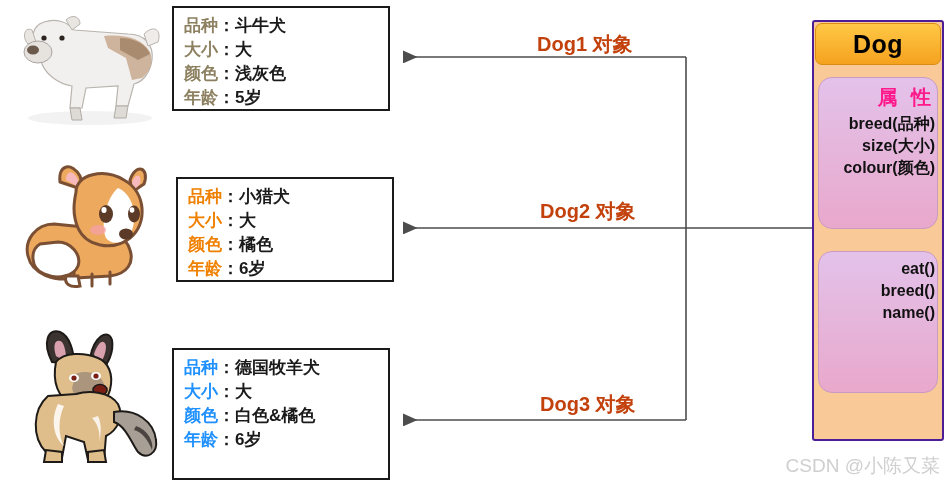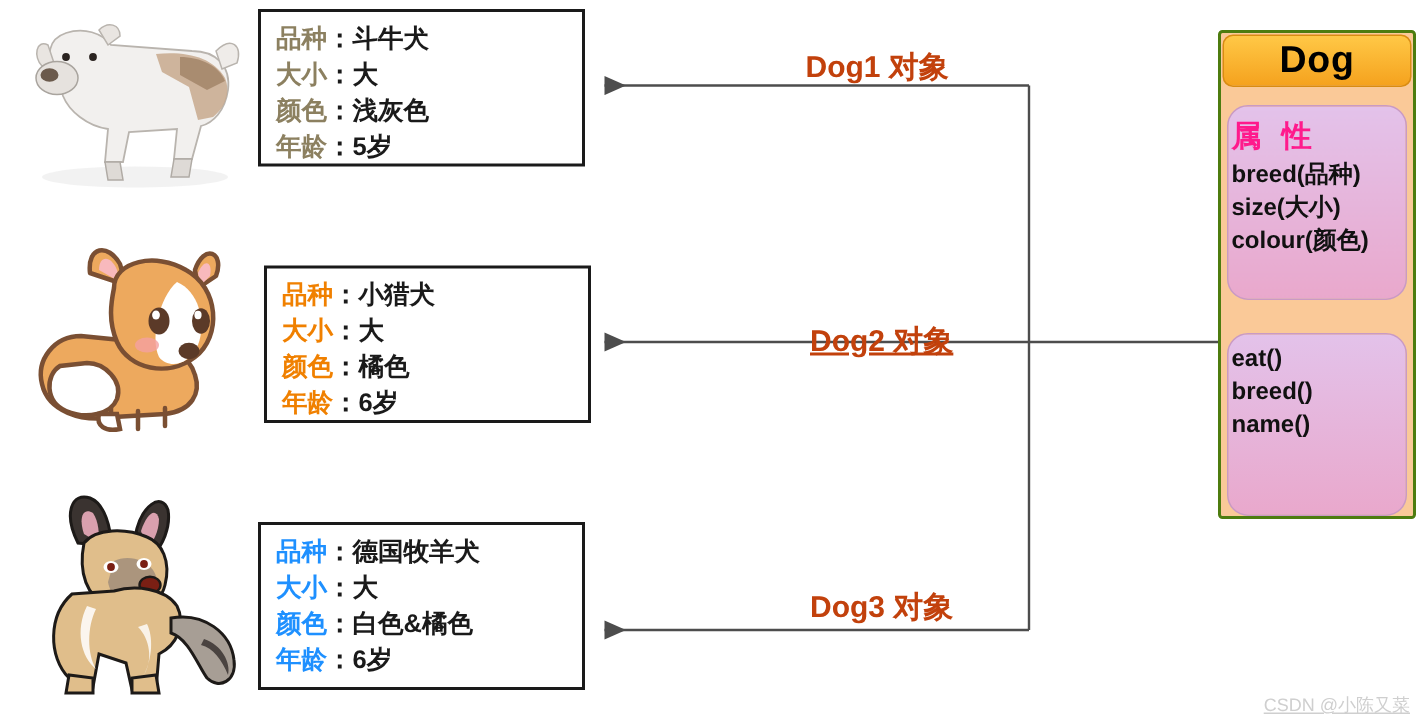--- a/index.html
+++ b/index.html
@@ -42,23 +42,23 @@
     font-weight: bold;
     color: #c2410c;
     white-space: nowrap;
     margin-left: 48px;
   }
 
   
   #dog-class-card {
     position: absolute;
     left: 812px; top: 20px;
-    width: 132px; height: 326px;
+    width: 132px; height: 421px;
     background: #fac998;
-    border: 2px solid #4d7c0f;
+    border: 2px solid #4c1d95;
     border-radius: 3px;
     display: flex;
     flex-direction: column;
     align-items: center;
   }
   #dog-class-title {
     width: 126px;
     height: 42px;
     margin-top: 1px;
     background: linear-gradient(180deg, #ffc846 0%, #f5a21e 100%);
@@ -68,21 +68,21 @@
     font-size: 25px; font-weight: bold; color: #000;
     letter-spacing: 0.5px;
   }
   .panel {
     width: 120px;
     margin-top: 12px;
     background: linear-gradient(180deg, #e3c2ea 0%, #e9a8cc 100%);
     border: 1px solid #c99ac4;
     border-radius: 14px;
     padding: 6px 2px 20px 2px;
-    text-align: left;
+    text-align: right;
   }
   .panel-title {
     font-size: 20px;
     font-weight: bold;
     color: #ff1a8c;
     letter-spacing: 4px;
     margin-bottom: 2px;
   }
   .panel-item {
     font-size: 16px;
@@ -91,24 +91,23 @@
     line-height: 22px;
     white-space: nowrap;
   }
   #attrs-panel { height: 152px; }
   #methods-panel { margin-top: 22px; height: 142px; }
 
   
   #watermark {
     position: absolute;
     right: 10px; bottom: 6px;
-    font-size: 12px;
+    font-size: 19px;
     color: #cfcfcf;
     white-space: nowrap;
-    text-decoration: underline;
   }
 </style>
 </head>
 <body>
 
 <div id="canvas">
 
   <svg class="conn-svg" viewBox="0 0 950 485">
     <defs>
       <marker id="arrowL" markerWidth="10" markerHeight="10" refX="9" refY="4" orient="auto">
@@ -215,37 +214,37 @@
       <span class="attr-key" style="color:#f08000">大小</span><span class="attr-sep">：</span><span class="attr-val">大</span>
     </div>
     <div class="attr-line">
       <span class="attr-key" style="color:#f08000">颜色</span><span class="attr-sep">：</span><span class="attr-val">橘色</span>
     </div>
     <div class="attr-line">
       <span class="attr-key" style="color:#f08000">年龄</span><span class="attr-sep">：</span><span class="attr-val">6岁</span>
     </div>
   </div>
 
-  <div class="attr-box" style="left:172px; top:348px; width:218px; height:112px;">
+  <div class="attr-box" style="left:172px; top:348px; width:218px; height:132px;">
     <div class="attr-line">
       <span class="attr-key" style="color:#1e90ff">品种</span><span class="attr-sep">：</span><span class="attr-val">德国牧羊犬</span>
     </div>
     <div class="attr-line">
       <span class="attr-key" style="color:#1e90ff">大小</span><span class="attr-sep">：</span><span class="attr-val">大</span>
     </div>
     <div class="attr-line">
       <span class="attr-key" style="color:#1e90ff">颜色</span><span class="attr-sep">：</span><span class="attr-val">白色&amp;橘色</span>
     </div>
     <div class="attr-line">
       <span class="attr-key" style="color:#1e90ff">年龄</span><span class="attr-sep">：</span><span class="attr-val">6岁</span>
     </div>
   </div>
 
   <div class="arrow-label" style="left:489px; top:31px;">Dog1 对象</div>
-  <div class="arrow-label" style="left:492px; top:214px;text-decoration:underline;">Dog2 对象</div>
+  <div class="arrow-label" style="left:492px; top:198px;">Dog2 对象</div>
   <div class="arrow-label" style="left:492px; top:391px;">Dog3 对象</div>
 
   <div id="dog-class-card">
     <div id="dog-class-title">Dog</div>
 
     <div class="panel" id="attrs-panel">
       <div class="panel-title">属 性</div>
       <div class="panel-item">breed(品种)</div>
       <div class="panel-item">size(大小)</div>
       <div class="panel-item">colour(颜色)</div>

